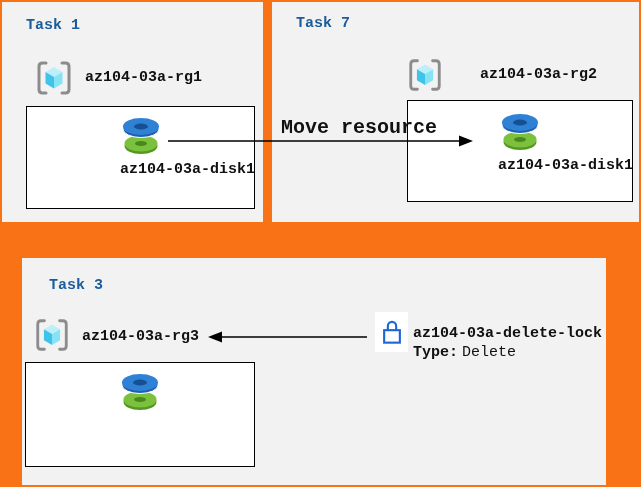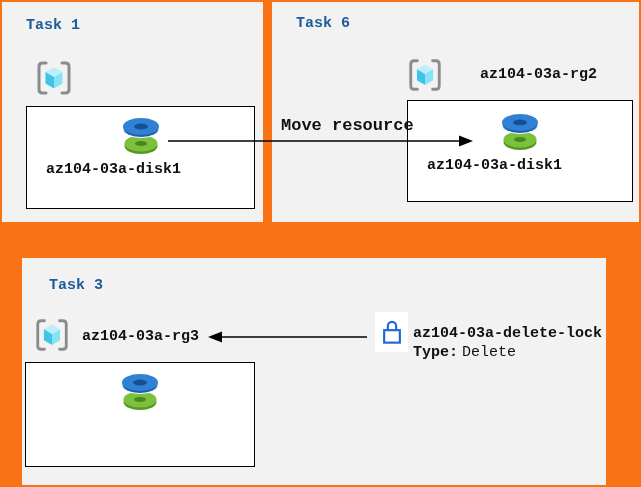--- a/index.html
+++ b/index.html
@@ -8,22 +8,22 @@
     font-family:Liberation Mono, monospace;color:#111111;overflow:hidden;
   }
   .panel{position:absolute;background:#f2f2f2;}
   #task1-panel{left:2px;top:2px;width:261px;height:220px;}
   #task2-panel{left:272px;top:2px;width:367px;height:220px;}
   #task3-panel{left:22px;top:258px;width:584px;height:227px;}
   .task-title{position:absolute;font-size:15px;font-weight:700;color:#1d5c9b;}
   .label{position:absolute;font-size:15px;font-weight:700;color:#111111;white-space:nowrap;}
   .res-box{position:absolute;background:#ffffff;border:1.4px solid #000000;box-sizing:border-box;}
   .icon{position:absolute;display:block;line-height:0;}
-  .center-label{text-align:left;padding-left:20px;}
-  #move-label{position:absolute;left:281px;top:116px;font-size:17px;font-weight:700;white-space:nowrap;text-align:right;}
+  .center-label{text-align:right;}
+  #move-label{position:absolute;left:281px;top:116px;font-size:20px;font-weight:700;white-space:nowrap;text-align:right;}
   #lock-box{position:absolute;left:375px;top:312px;width:33px;height:40px;background:#ffffff;
     display:flex;align-items:center;justify-content:center;}
   #lock-text{position:absolute;left:413px;top:324px;font-size:15px;line-height:19px;white-space:nowrap;}
   #lock-text .b{font-weight:700;}
   #arrow-layer{position:absolute;left:0;top:0;width:641px;height:487px;pointer-events:none;}
 </style>
 </head>
 <body>
 
 <div id="canvas">
@@ -33,36 +33,37 @@
   </div>
   <span class="icon" style="left:34px;top:58px;">
     <svg width="40" height="40" viewBox="0 0 40 40">
       <path d="M12 5 H8.5 Q5 5 5 8.5 V31.5 Q5 35 8.5 35 H12" fill="none" stroke="#8c8c8c" stroke-width="3" stroke-linecap="round"></path>
       <path d="M28 5 H31.5 Q35 5 35 8.5 V31.5 Q35 35 31.5 35 H28" fill="none" stroke="#8c8c8c" stroke-width="3" stroke-linecap="round"></path>
       <polygon points="20,9 28.5,14 20,19 11.5,14" fill="#bdeffb"></polygon>
       <polygon points="11.5,14 20,19 20,30.5 11.5,25.5" fill="#3fc3e8"></polygon>
       <polygon points="28.5,14 20,19 20,30.5 28.5,25.5" fill="#86e3f6"></polygon>
     </svg>
   </span>
+  <div class="label" style="left:85px;top:69px;">az104-03a-rg1</div>
 
   <div class="res-box" style="left:26px;top:106px;width:229px;height:103px;"></div>
   <span class="icon" style="left:119px;top:115px;">
     <svg width="44" height="40" viewBox="0 0 44 40">
       <ellipse cx="22" cy="31" rx="16.5" ry="8" fill="#54981f"></ellipse>
       <ellipse cx="22" cy="28.5" rx="16.5" ry="8" fill="#7cc13e"></ellipse>
       <ellipse cx="22" cy="28.5" rx="6" ry="2.6" fill="#4a881c"></ellipse>
       <ellipse cx="22" cy="14" rx="18" ry="8.5" fill="#1d5fb0" stroke="#ffffff" stroke-width="1"></ellipse>
       <ellipse cx="22" cy="11.5" rx="18" ry="8.5" fill="#2f81d6"></ellipse>
       <ellipse cx="22" cy="11.5" rx="7" ry="3" fill="#174f93"></ellipse>
     </svg>
   </span>
   <div class="label center-label" style="left:26px;top:161px;width:229px;">az104-03a-disk1</div>
 
   <div class="panel" id="task2-panel">
-    <div class="task-title" style="left:24px;top:13px;">Task 6</div>
+    <div class="task-title" style="left:24px;top:13px;">Task 7</div>
   </div>
   <span class="icon" style="left:406px;top:56px;">
     <svg width="38" height="38" viewBox="0 0 40 40">
       <path d="M12 5 H8.5 Q5 5 5 8.5 V31.5 Q5 35 8.5 35 H12" fill="none" stroke="#8c8c8c" stroke-width="3" stroke-linecap="round"></path>
       <path d="M28 5 H31.5 Q35 5 35 8.5 V31.5 Q35 35 31.5 35 H28" fill="none" stroke="#8c8c8c" stroke-width="3" stroke-linecap="round"></path>
       <polygon points="20,9 28.5,14 20,19 11.5,14" fill="#bdeffb"></polygon>
       <polygon points="11.5,14 20,19 20,30.5 11.5,25.5" fill="#3fc3e8"></polygon>
       <polygon points="28.5,14 20,19 20,30.5 28.5,25.5" fill="#86e3f6"></polygon>
     </svg>
   </span>

